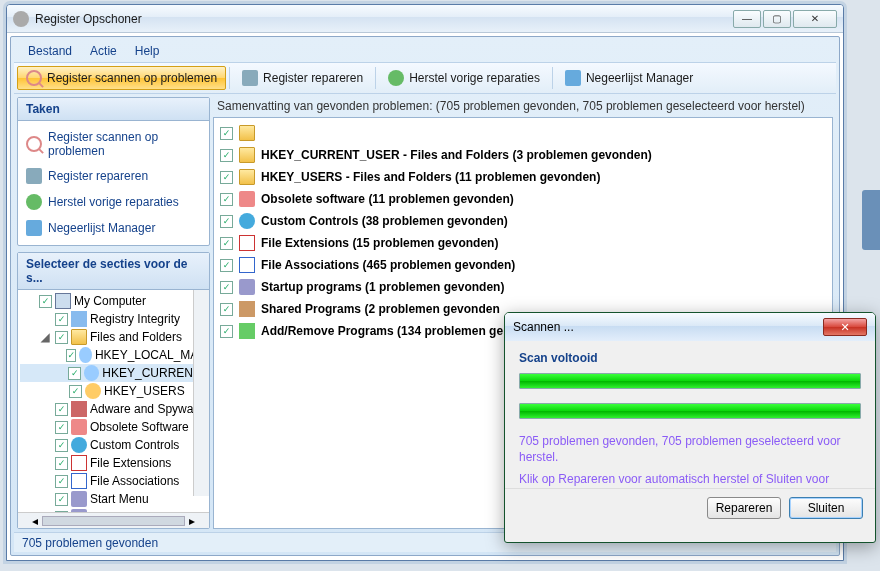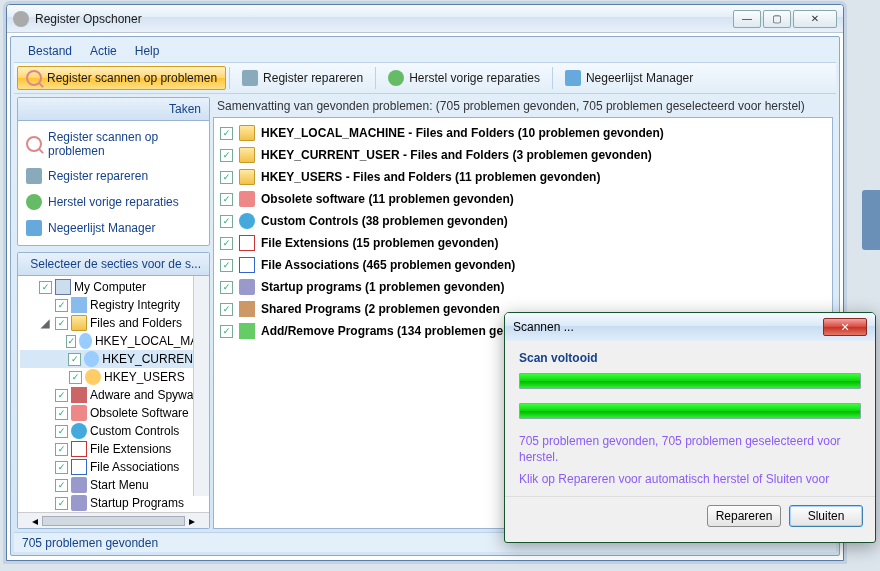--- a/index.html
+++ b/index.html
@@ -14,21 +14,21 @@
 .bluebody{margin:3px;border:1px solid #8da8c8;border-radius:2px;padding:3px;background:linear-gradient(#e3eff9,#d4e6f6);height:520px;display:flex;flex-direction:column;}
 .menubar{height:22px;display:flex;align-items:center;gap:2px;padding:0 6px;color:#15428b;}
 .menu-item{padding:2px 8px;border-radius:2px;}
 .toolbar{height:32px;background:linear-gradient(#f4f9ff,#e2eef8);border-top:1px solid #bcd2e8;border-bottom:1px solid #bcd2e8;display:flex;align-items:center;padding:0 3px;gap:3px;}
 .tbtn{height:24px;display:flex;align-items:center;gap:5px;padding:0 8px;border:1px solid transparent;border-radius:2px;color:#1a1a1a;}
 .tbtn.active{background:linear-gradient(#fff1c6,#ffd873 48%,#ffc436 52%,#ffe08a);border-color:#d4a017;}
 .tbtn .ti{width:16px;height:16px;}
 .mainrow{flex:1;display:flex;min-height:0;}
 .leftcol{width:199px;display:flex;flex-direction:column;gap:6px;padding:3px;}
 .panel{background:#fff;border:1px solid #99b4d1;border-radius:2px;}
-.panel-h{background:linear-gradient(#e8f1fb,#cfe1f3);border-bottom:1px solid #99b4d1;padding:4px 8px;font-weight:normal;color:#15428b;text-align:right;}
+.panel-h{background:linear-gradient(#e8f1fb,#cfe1f3);border-bottom:1px solid #99b4d1;padding:4px 8px;font-weight:bold;color:#15428b;}
 .task-list{padding:4px;}
 .task{display:flex;align-items:center;gap:6px;padding:5px 4px;color:#15428b;}
 .task .ti{width:16px;height:16px;flex-shrink:0;}
 .tree-wrap{flex:1;display:flex;flex-direction:column;min-height:0;}
 .tree-body{flex:1;overflow:hidden;background:#fff;position:relative;}
 .tree{padding:2px;}
 .tree-row{display:flex;align-items:center;gap:3px;padding:1px 0;white-space:nowrap;}
 .tree-row .tw{width:14px;text-align:center;color:#666;}
 .tree-row .cb{width:13px;height:13px;border:1px solid #7a9;background:#fff;display:flex;align-items:center;justify-content:center;font-size:9px;color:#2a6;}
 .tree-row .ti{width:16px;height:16px;}
@@ -69,21 +69,21 @@
 
 .dialog{position:absolute;left:504px;top:312px;width:372px;height:231px;background:#f0f0f0;border:1px solid #14532d;border-radius:5px 5px 3px 3px;box-shadow:0 4px 18px rgba(0,0,0,.35);}
 .dlg-title{height:28px;background:linear-gradient(#f7fbff,#dbe9f7 45%,#c7dcf2 46%,#e3eefb);border-radius:4px 4px 0 0;display:flex;align-items:center;padding:0 8px;color:#000;}
 .dlg-title .title{flex:1;}
 .dlg-close{width:44px;height:18px;background:linear-gradient(#f3a3a3,#d94b3f 48%,#c73224 52%,#e47766);border:1px solid #8a2a20;border-radius:2px;color:#fff;text-align:center;font-size:11px;line-height:16px;}
 .dlg-body{padding:10px 14px 8px;}
 .dlg-body .heading{font-weight:bold;color:#15428b;margin-bottom:8px;}
 .pbar{height:16px;border:1px solid #8aa;background:#fff;margin:6px 0 14px;border-radius:1px;overflow:hidden;}
 .pbar-fill{height:100%;background:linear-gradient(#3aff3a,#0bd80b 48%,#00b800 52%,#2ff22f);}
 .dlg-text{color:#8b5cf6;margin:6px 0;line-height:1.35;}
-.dlg-foot{position:absolute;bottom:8px;left:0;right:0;height:38px;background:#f0f0f0;border-top:1px solid #ddd;display:flex;align-items:center;justify-content:flex-end;gap:8px;padding:0 12px;}
+.dlg-foot{position:absolute;bottom:16px;left:0;right:0;height:38px;background:#f0f0f0;border-top:1px solid #ddd;display:flex;align-items:center;justify-content:flex-end;gap:8px;padding:0 12px;}
 .btn{min-width:74px;height:22px;border:1px solid #8a8a8a;border-radius:3px;background:linear-gradient(#fdfdfd,#e4e4e4);display:flex;align-items:center;justify-content:center;}
 .btn.primary{border-color:#3c7fb1;box-shadow:0 0 0 1px #a7d3ff inset;}
 .bg-accent{position:absolute;right:0;top:190px;width:18px;height:60px;background:#6a90b8;border-radius:3px 0 0 3px;}
 </style>
 </head>
 <body>
 
 <div class="bg-accent"></div>
 
 <div class="window">
@@ -239,21 +239,20 @@
           </div>
         </div>
       </div>
 
       <div class="rightcol">
         <div class="summary">Samenvatting van gevonden problemen: (705 problemen gevonden, 705 problemen geselecteerd voor herstel)</div>
         <div class="results" id="results">
             <div class="rrow">
               <span class="cb">✓</span>
               <span class="ti i-folder"></span>
-              <span><b>HKEY_LOCAL_MACHINE - Files and Folders</b>  <b>(10 problemen gevonden)</b></span>
             </div>
             <div class="rrow">
               <span class="cb">✓</span>
               <span class="ti i-folder"></span>
               <span><b>HKEY_CURRENT_USER - Files and Folders</b>  <b>(3 problemen gevonden)</b></span>
             </div>
             <div class="rrow">
               <span class="cb">✓</span>
               <span class="ti i-folder"></span>
               <span><b>HKEY_USERS - Files and Folders</b>  <b>(11 problemen gevonden)</b></span>

